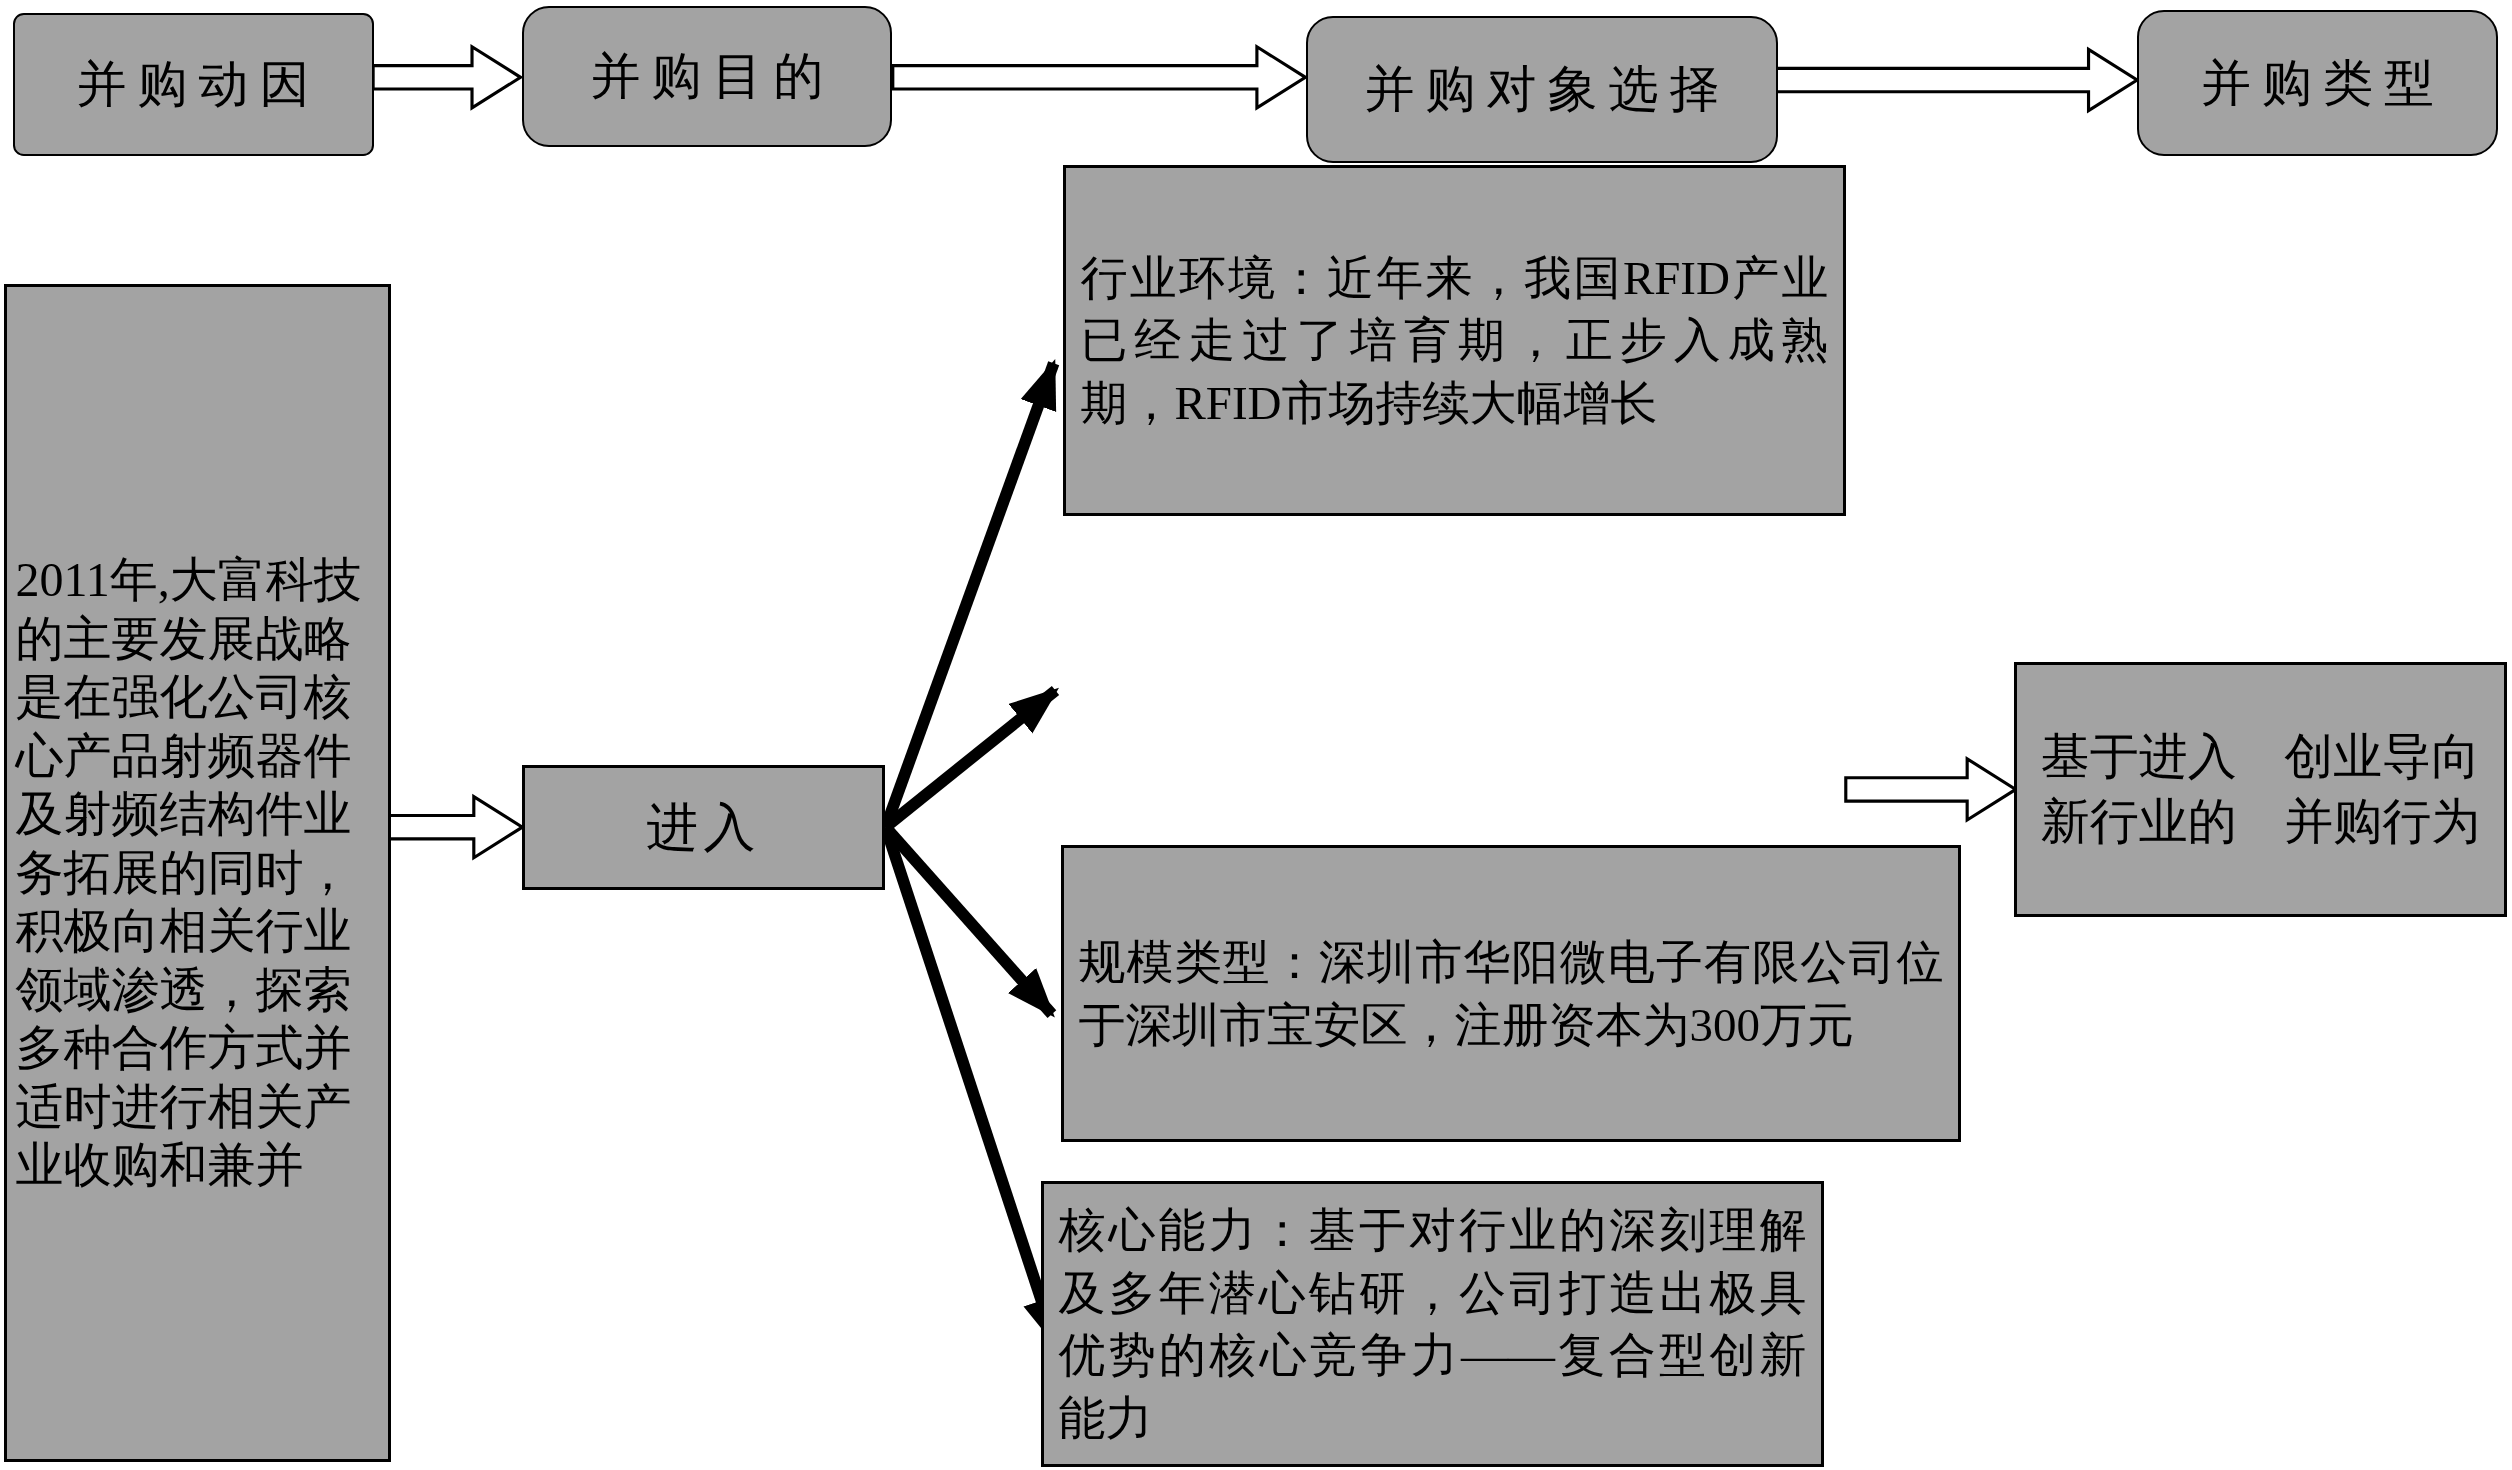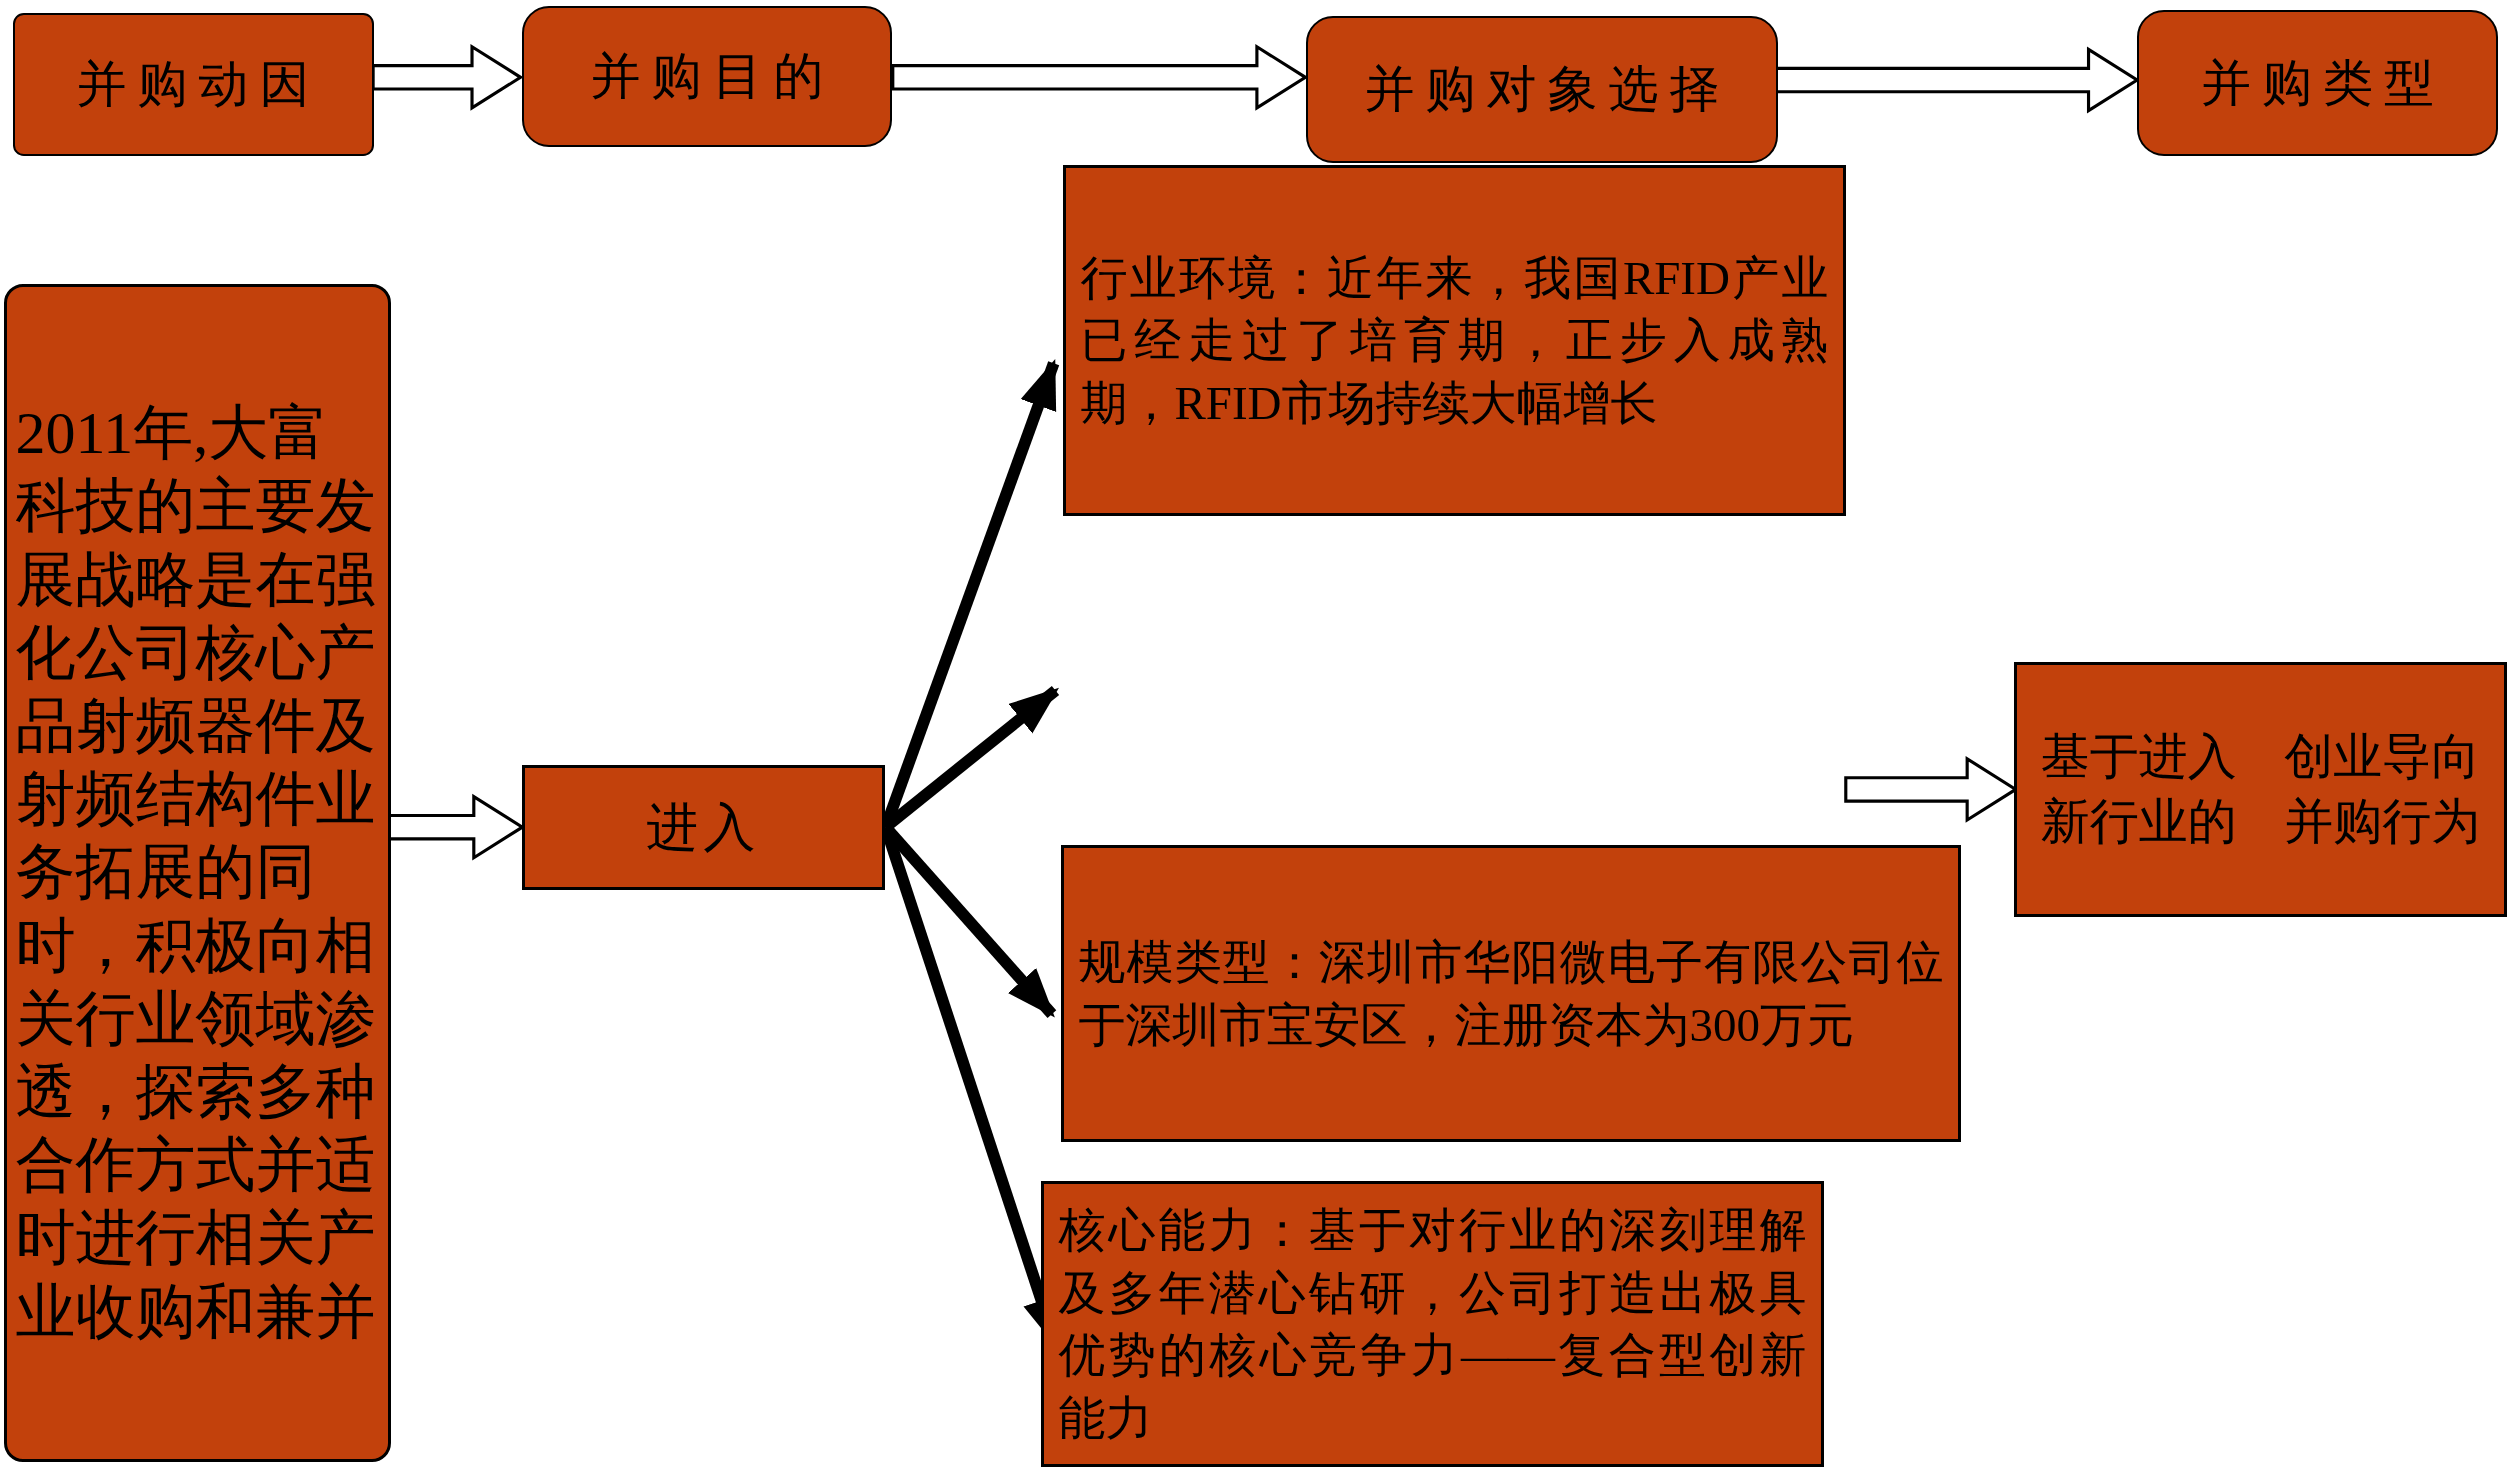--- a/index.html
+++ b/index.html
@@ -11,41 +11,40 @@
     color:#000000;
     overflow:hidden;
   }
   .arrows {
     position:absolute; left:0; top:0; width:2512px; height:1470px;
   }
   .box {
     position:absolute;
     box-sizing:border-box;
     border:3.6px solid #000000;
-    background:#c2410c;
+    background:#a3a3a3;
     display:flex;
     align-items:center;
     justify-content:center;
   }
   .top-box {
     border-width:2.7px;
     border-radius:27px;
     font-size:50px;
     letter-spacing:0.22em;
     text-align:center;
   }
   .top-box.sq { border-radius:10.8px; }
   .stage-label { padding-left:0.22em; }
   .left-box {
-    font-size:60px;
+    font-size:48px;
     line-height:1.22;
     padding:18px 5.4px 18px 9px;
     text-align:left;
     align-items:center;
-    border-radius:19px;
   }
   .factor-box {
     font-size:47px;
     line-height:1.33;
     padding:12.6px 14.4px;
     text-align:justify;
     align-items:center;
     justify-content:flex-start;
   }
   .factor-box .inner { width:100%; }

